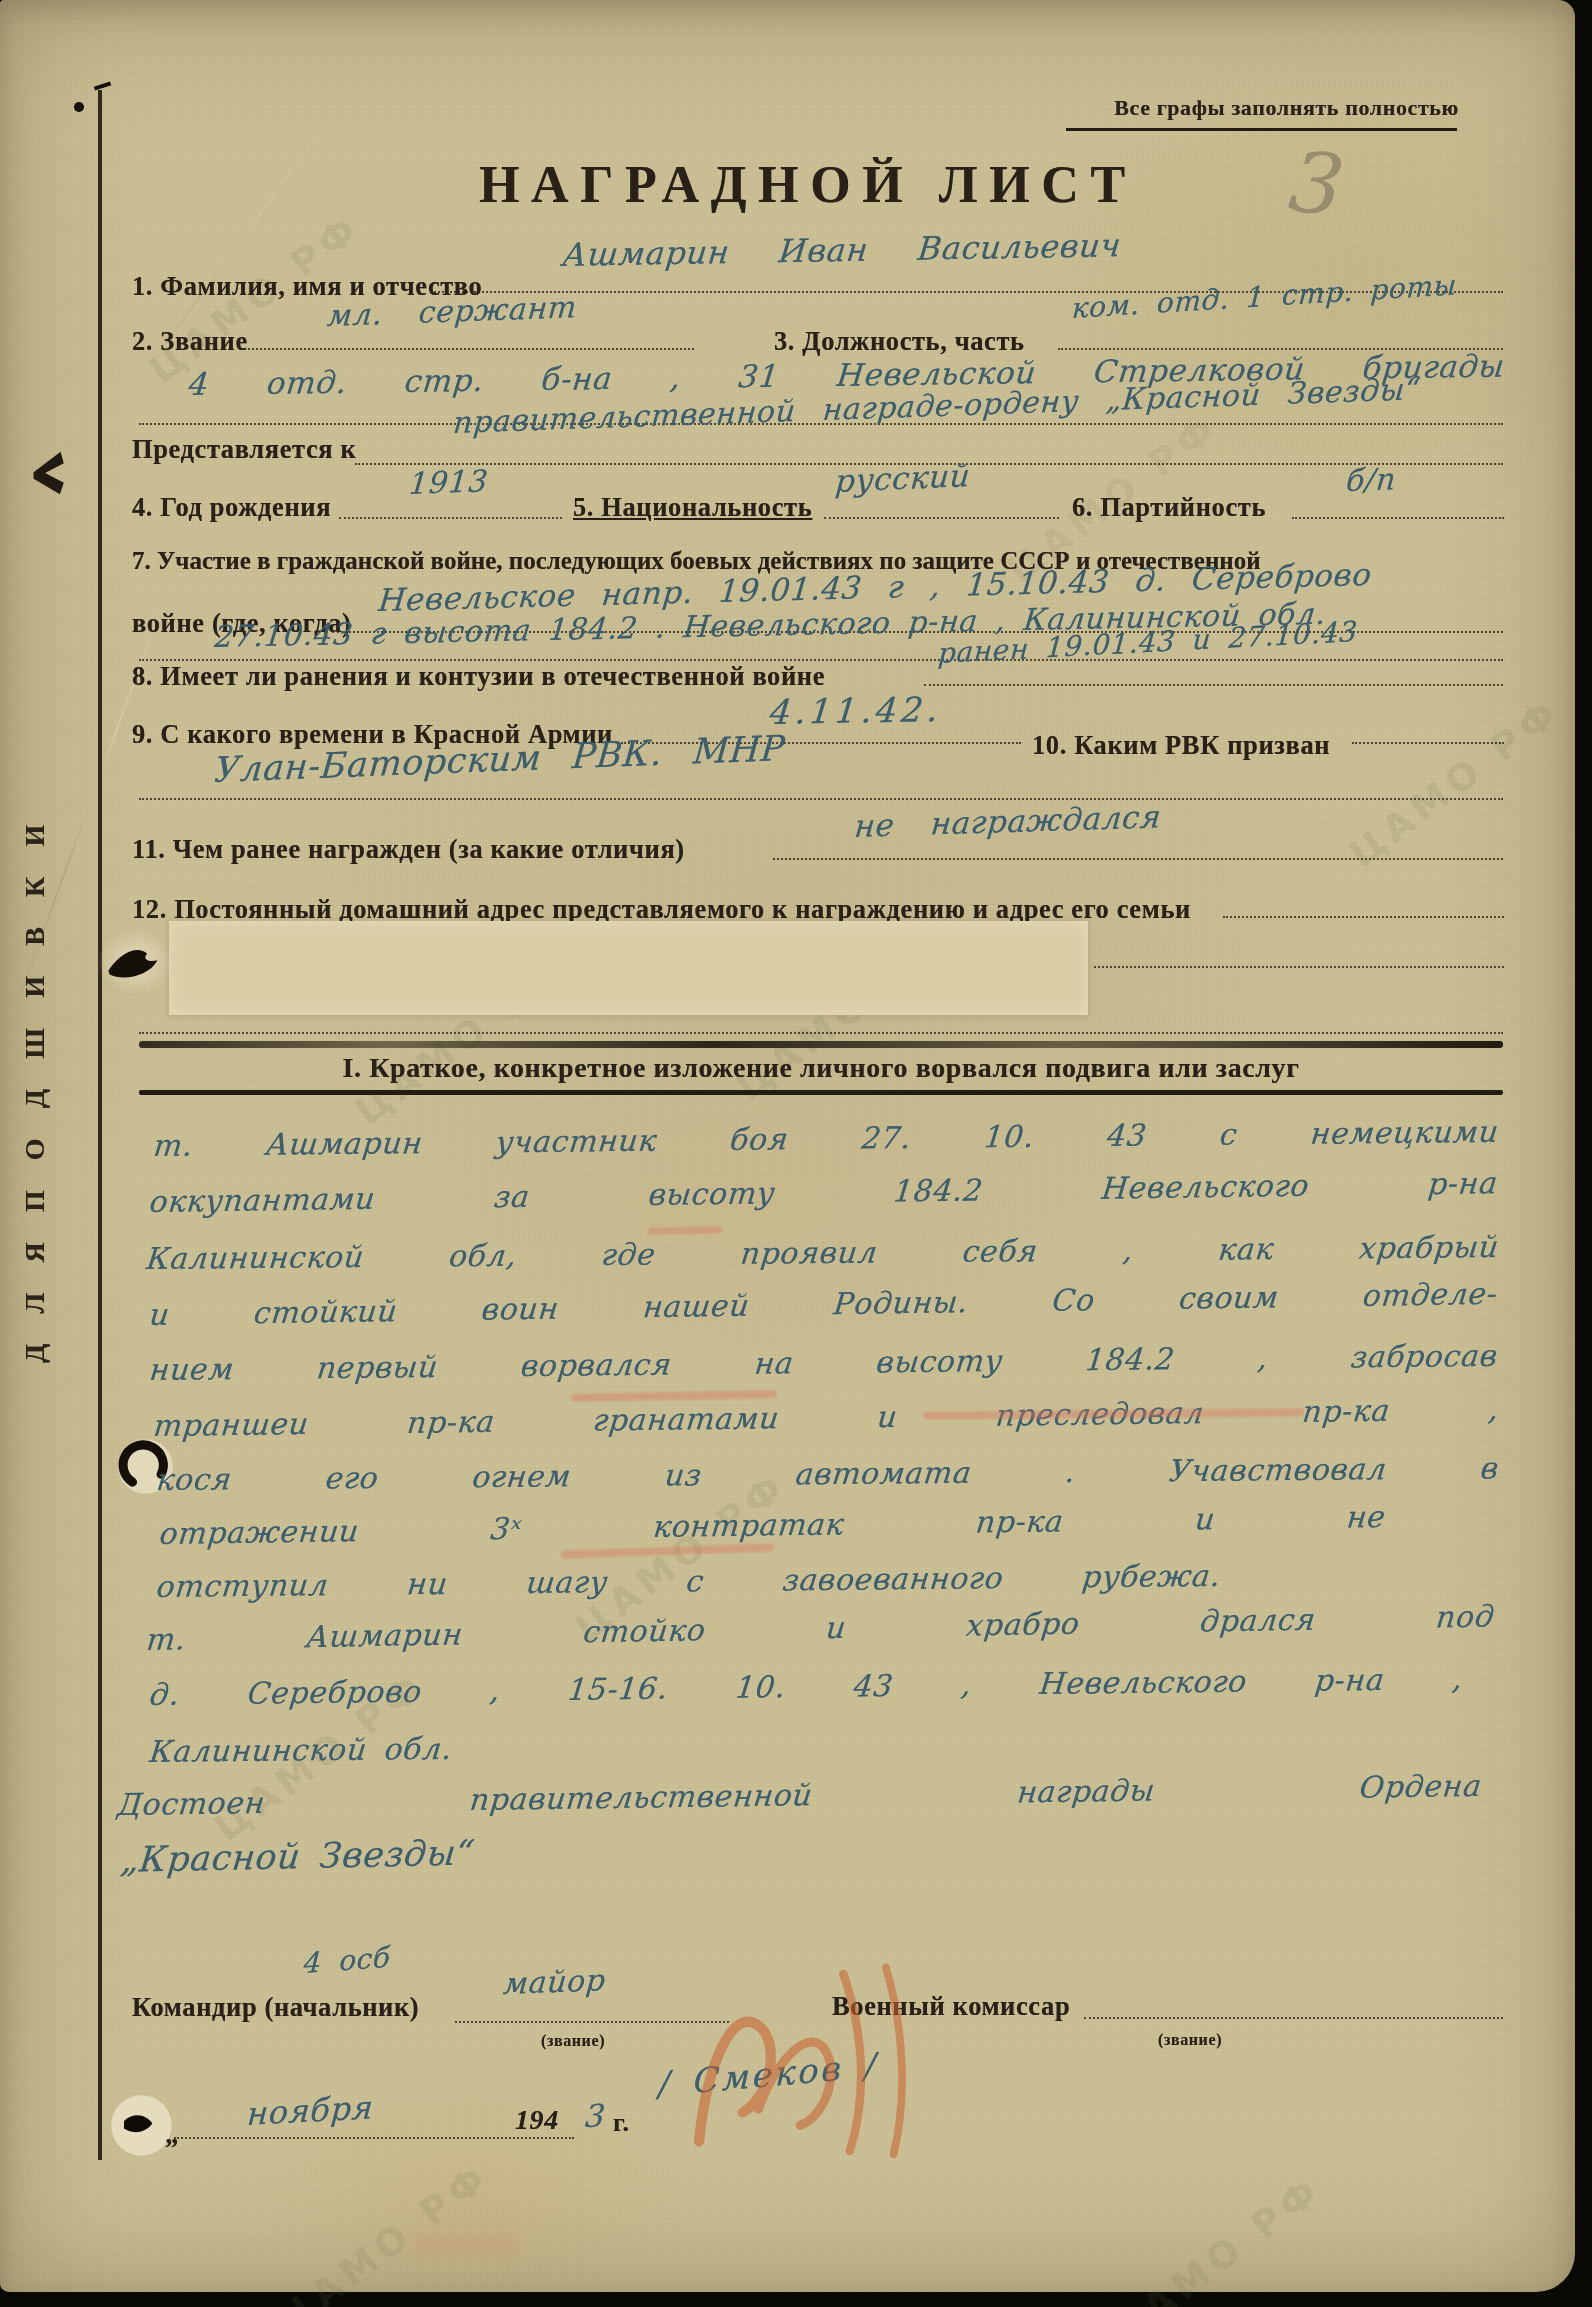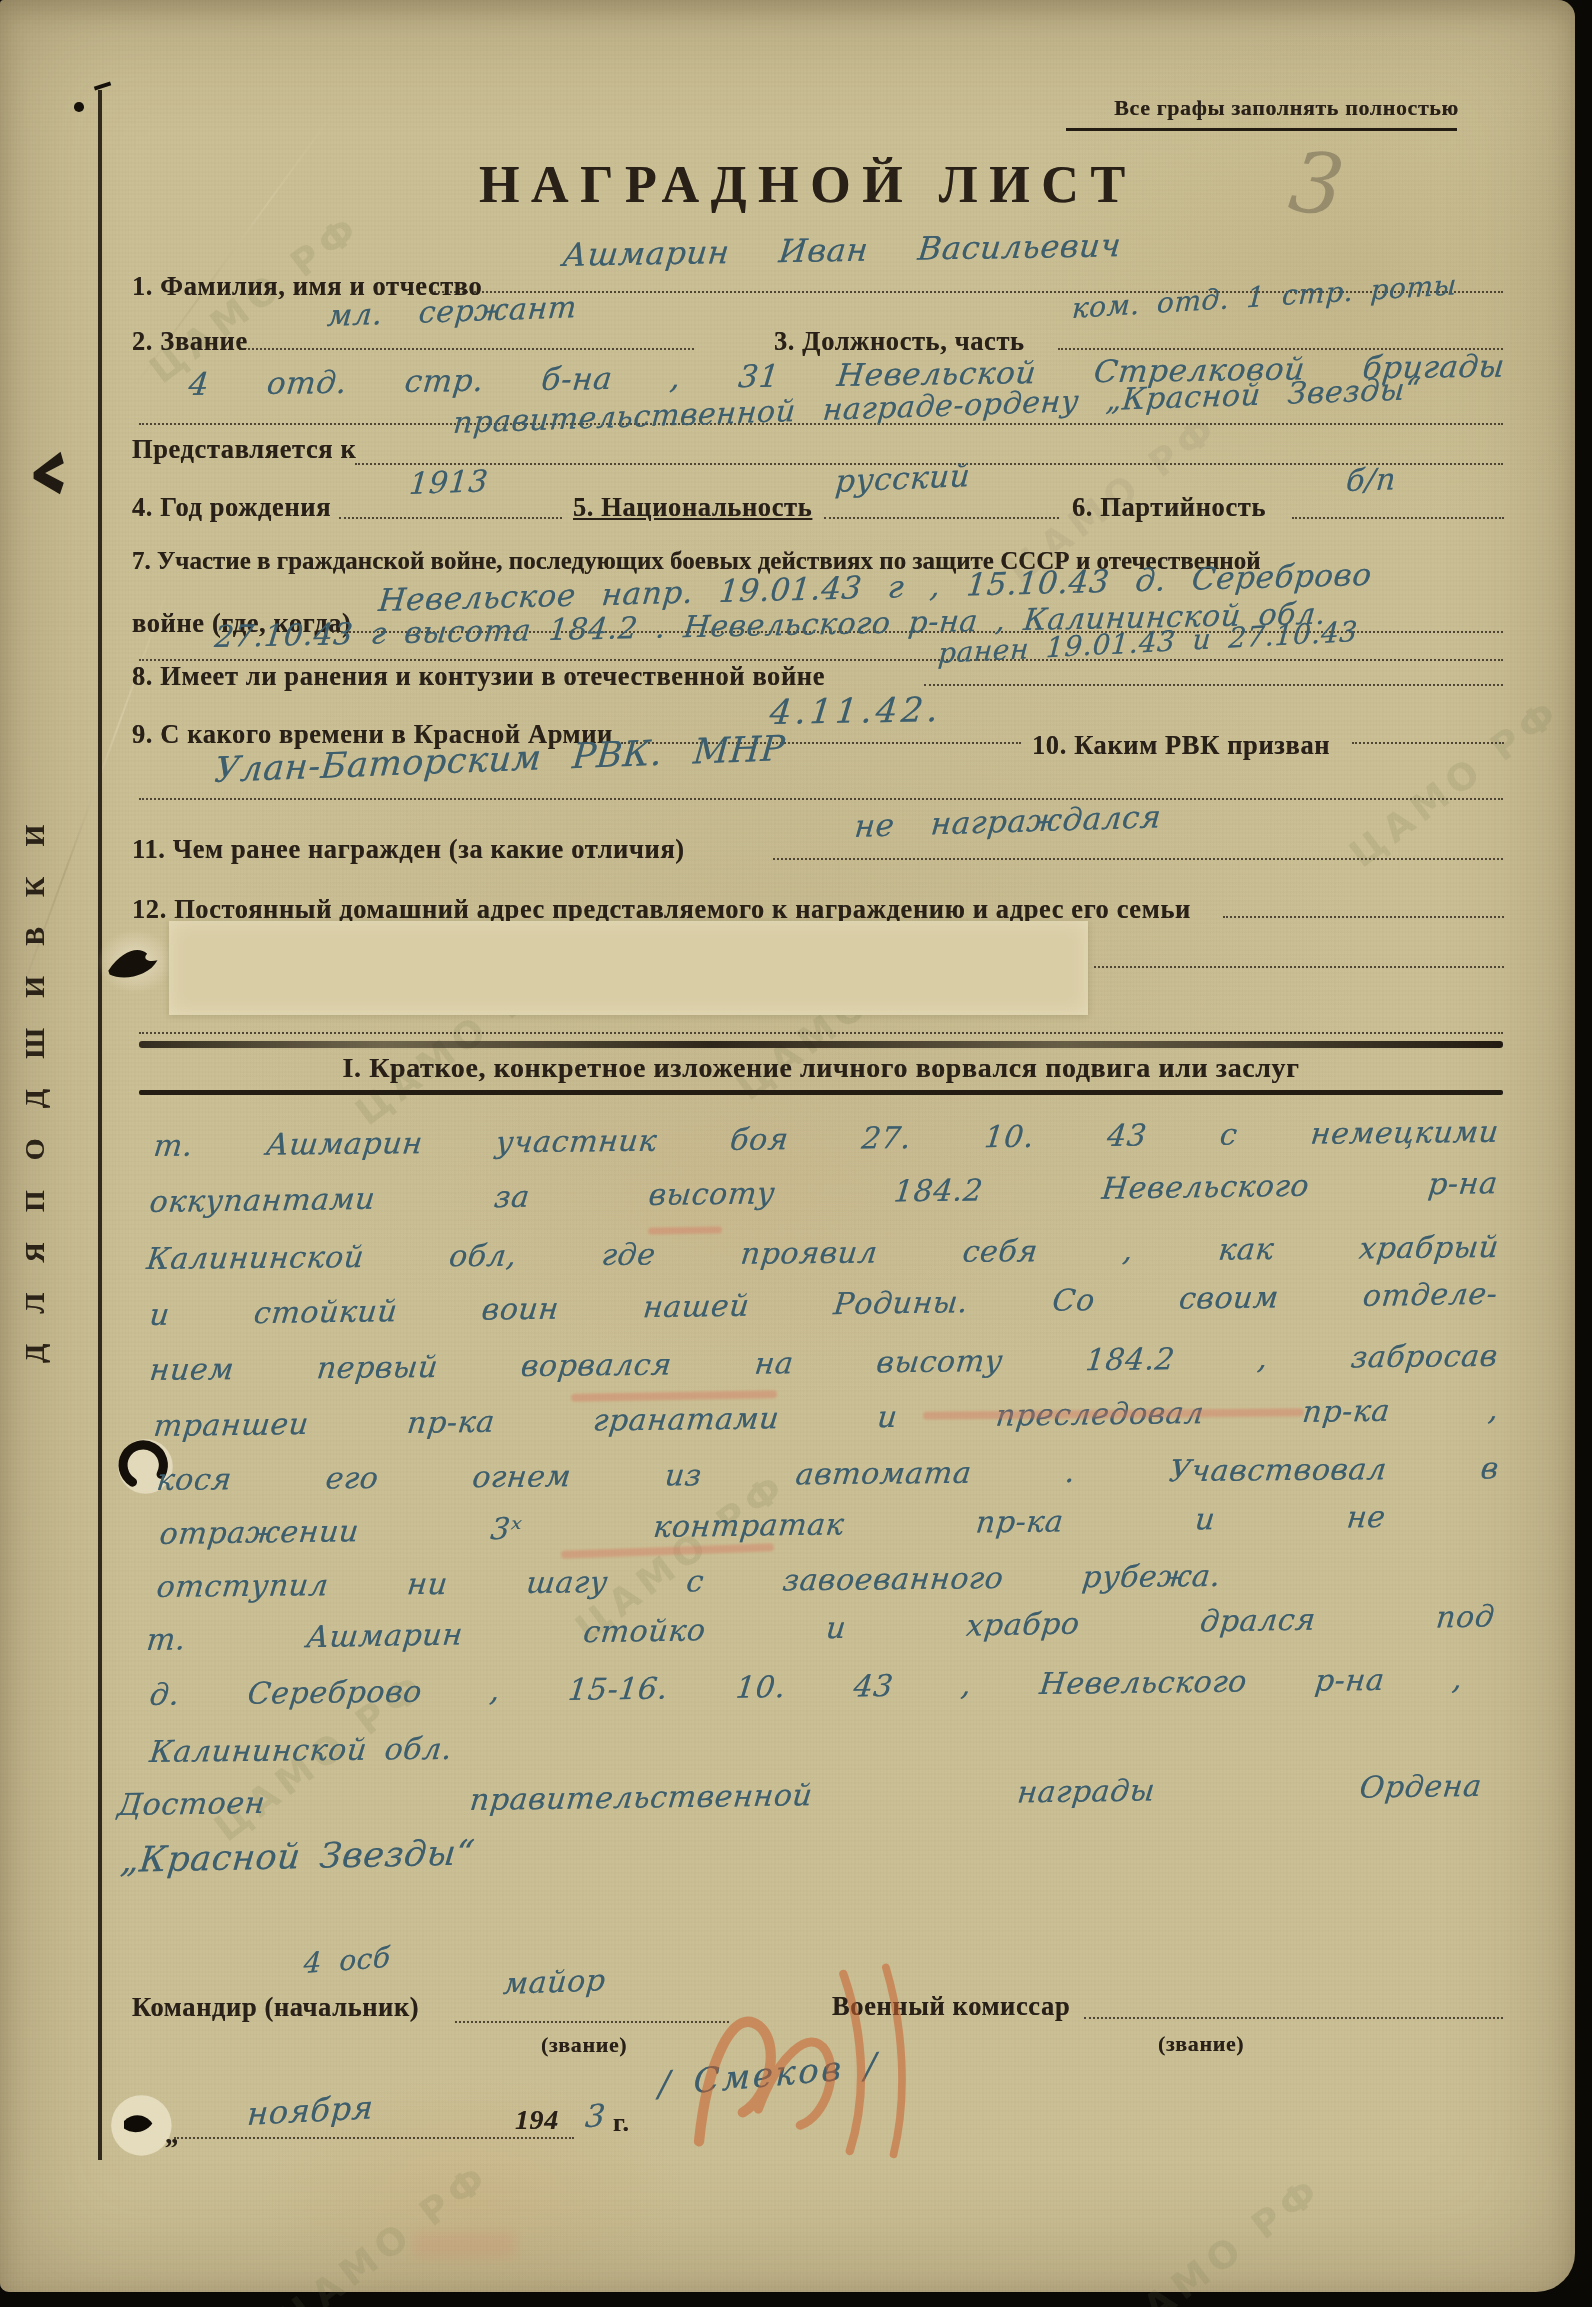--- a/index.html
+++ b/index.html
@@ -11,21 +11,21 @@
       radial-gradient(ellipse 335px 194px at 30% 96%, rgba(200,125,55,.10), transparent 65%),
       radial-gradient(ellipse 581px 419px at 86% 12%, rgba(155,135,78,.14), transparent 60%),
       radial-gradient(ellipse 839px 645px at 50% 42%, rgba(125,105,60,.07), transparent 70%),
       repeating-linear-gradient(90deg, rgba(120,108,66,.03) 0 1.3px, rgba(0,0,0,0) 1.3px 3.2px),
       repeating-linear-gradient(0deg, rgba(100,92,55,.025) 0 1.9px, rgba(0,0,0,0) 1.9px 4.5px),
       linear-gradient(#cbbf95,#cbbf95);
     box-shadow: inset 0 0 123px rgba(78,62,32,.33), inset 0 9px 26px rgba(70,56,28,.25);
     border-radius: 3.9px 17px 39px 9px;}
   .lbl{position:absolute;font-family:"Liberation Serif",serif;font-weight:700;color:#292118;
        font-size:26.5px;letter-spacing:0.6px;white-space:nowrap;text-shadow:0 0 0.6px rgba(41,33,24,.55);}
-  .cap{font-size:22px;font-weight:700;}
+  .cap{font-size:16px;font-weight:700;}
   .hw{position:absolute;font-family:"DejaVu Serif",serif;font-style:italic;color:#3d5e6d;
       font-size:30px;letter-spacing:0.6px;word-spacing:7.7px;white-space:nowrap;
       transform-origin:left bottom;text-shadow:0 0 0.6px rgba(59,92,107,.55);}
   .jt{white-space:normal;text-align:justify;text-align-last:justify;}
   .dots{position:absolute;height:0;border-bottom:2.6px dotted rgba(45,36,26,.78);}
   .rule{position:absolute;background:#231c12;}
   .wm{position:absolute;font-family:"DejaVu Sans",sans-serif;font-weight:700;font-size:37px;
       letter-spacing:6.5px;color:rgba(104,110,74,.14);transform:rotate(-37deg);white-space:nowrap;}
   .pink{position:absolute;background:rgba(214,118,96,.42);border-radius:5.8px;filter:blur(1.3px);}
   .crease{position:absolute;background:linear-gradient(rgba(255,250,228,.0),rgba(255,250,228,.4),rgba(90,75,42,.28),rgba(255,250,228,.0));width:1.9px;}

